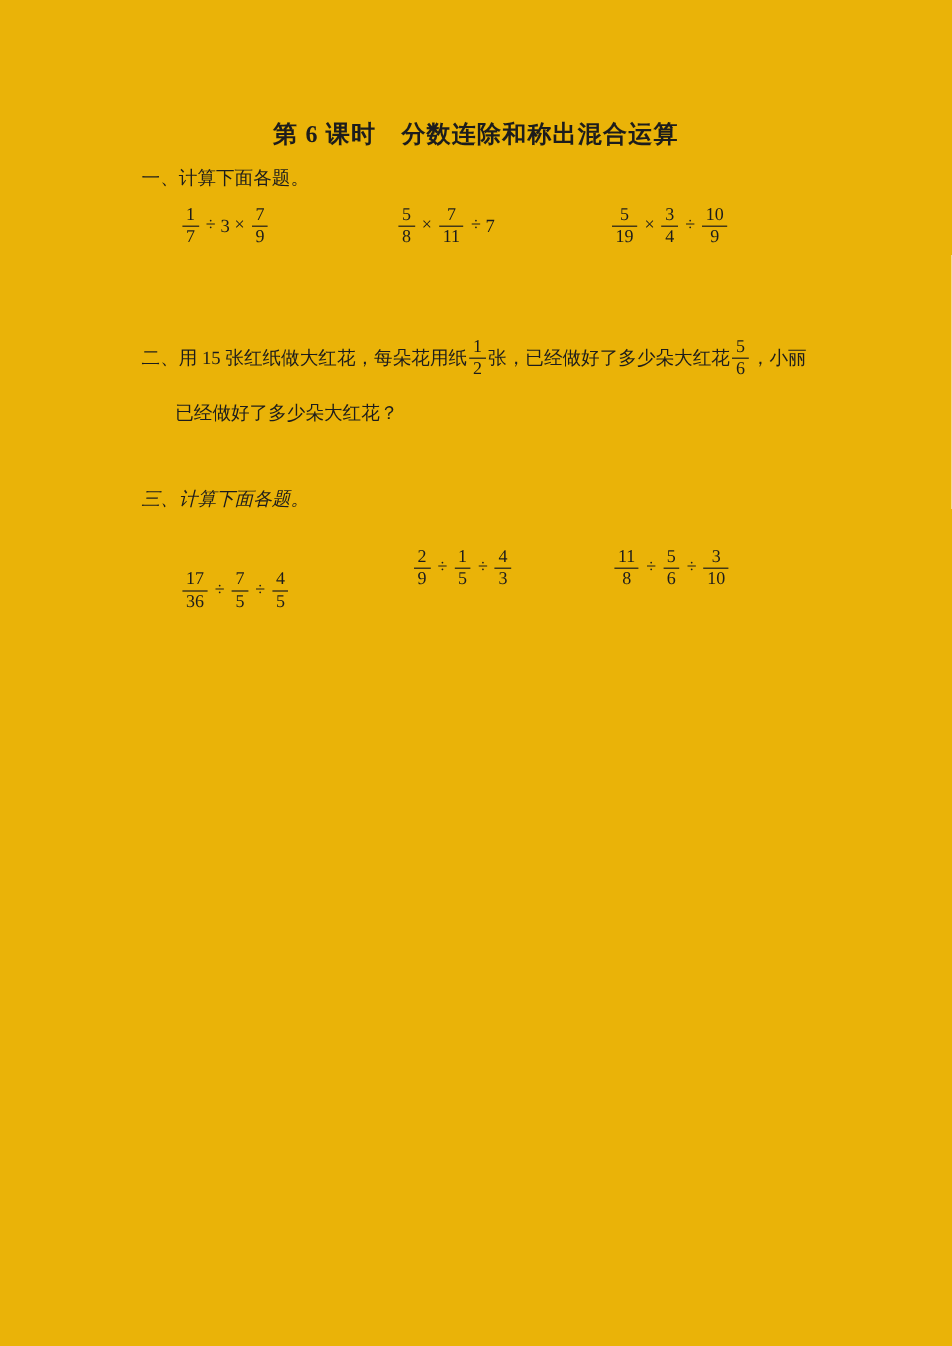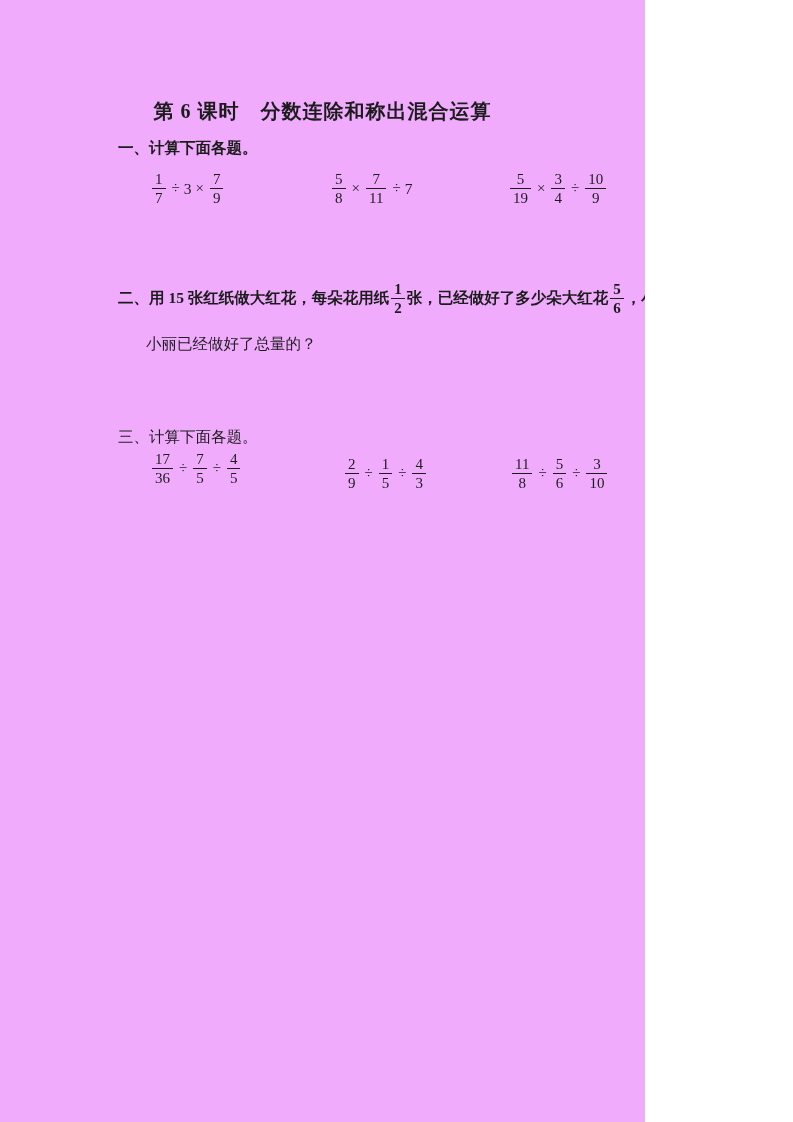--- a/index.html
+++ b/index.html
@@ -1,40 +1,40 @@
 <!DOCTYPE html>
 <html><head>
 <meta charset="utf-8">
 <style>
   html, body { margin: 0; padding: 0; background: #ffffff; }
   .page {
     position: relative;
-    width: 645px;
+    width: 793px;
     height: 1122px;
-    background: #f0abfc;
+    background: #eab308;
     font-family: "Liberation Serif", "DejaVu Serif", serif;
     color: #1c1c1c;
     overflow: hidden;
   }
   .doc-title {
     position: absolute;
     top: 98px;
     left: 0;
     width: 100%;
     text-align: center;
     font-size: 20px;
     font-weight: bold;
     letter-spacing: 1px;
   }
   .section-heading {
     position: absolute;
     font-size: 15.5px;
   }
-  .sec1-heading { top: 138px; left: 118px; font-weight: bold; }
-  .sec3-heading { top: 427px; left: 118px; }
+  .sec1-heading { top: 138px; left: 118px; }
+  .sec3-heading { top: 406px; left: 118px; font-style: italic; }
 
   .expr {
     position: absolute;
     display: flex;
     align-items: center;
     font-size: 15.5px;
     white-space: nowrap;
   }
   .expr .txt { display: inline-block; }
   .expr .op { display: inline-block; margin: 0 4px; font-size: 15px; }
@@ -47,25 +47,25 @@
   }
   .frac .num { display: block; line-height: 1.2; padding: 0 3px; }
   .frac .den { display: block; line-height: 1.2; padding: 0 3px; border-top: 1.2px solid #1c1c1c; }
 
   
   .p1-1 { top: 170px; left: 150px; }
   .p1-2 { top: 170px; left: 330px; }
   .p1-3 { top: 170px; left: 508px; }
 
   
-  .sec2-line1 { top: 280px; left: 118px; font-weight: bold; }
+  .sec2-line1 { top: 280px; left: 118px; }
   .sec2-line2 { position: absolute; top: 334px; left: 146px; font-size: 15.5px; }
 
   
-  .p3-1 { top: 450px; left: 150px; justify-content: flex-end; }
+  .p3-1 { top: 474px; left: 150px; justify-content: flex-end; }
   .p3-2 { top: 455px; left: 343px; }
   .p3-3 { top: 455px; left: 510px; }
 </style>
 </head>
 <body>
 
 <div class="page">
 
   <div class="doc-title">第 6 课时　分数连除和称出混合运算</div>
 
@@ -120,21 +120,21 @@
         <span class="num">1</span>
         <span class="den">2</span>
       </span>
       <span class="txt">张，已经做好了多少朵大红花</span>
       <span class="frac">
         <span class="num">5</span>
         <span class="den">6</span>
       </span>
       <span class="txt">，小丽</span>
     </div>
-  <div class="sec2-line2">小丽已经做好了总量的？</div>
+  <div class="sec2-line2">已经做好了多少朵大红花？</div>
 
   <div class="section-heading sec3-heading">三、计算下面各题。</div>
 
   <div class="expr p3-1">
       <span class="frac">
         <span class="num">17</span>
         <span class="den">36</span>
       </span>
       <span class="op">÷</span>
       <span class="frac">

